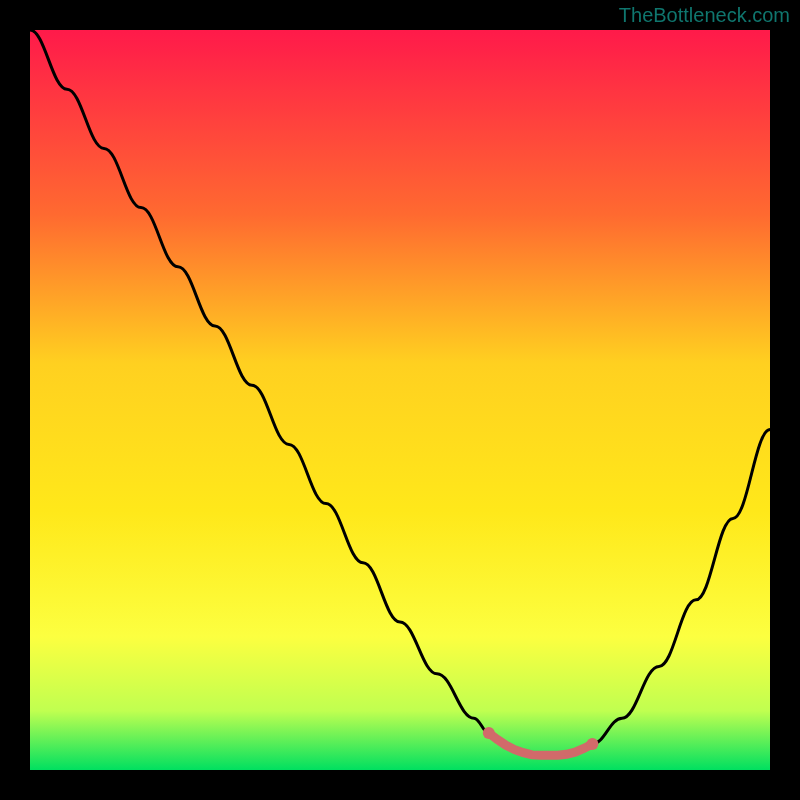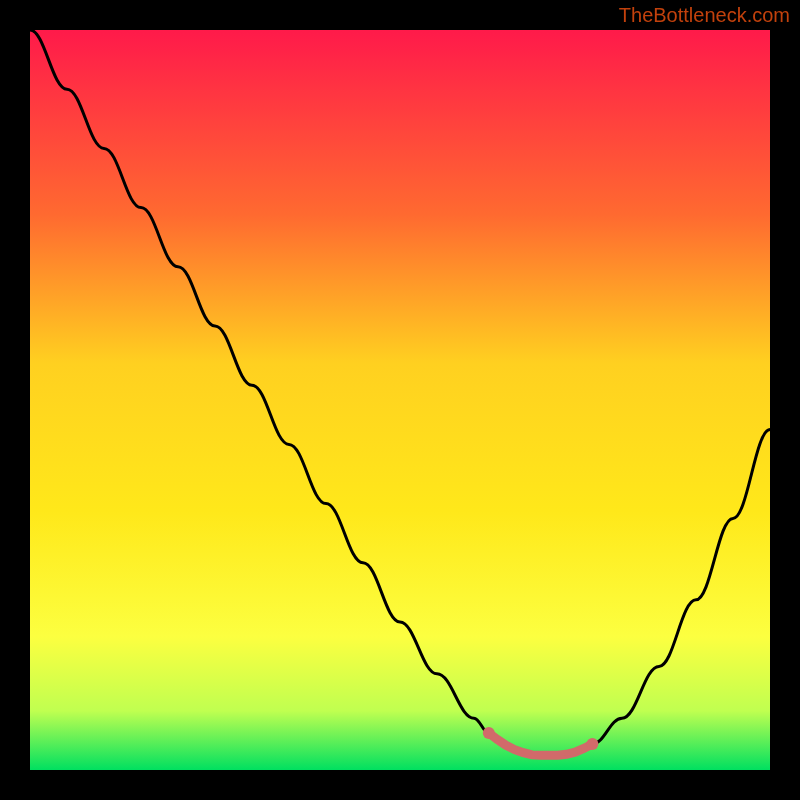--- a/index.html
+++ b/index.html
@@ -13,21 +13,21 @@
   }
   .container {
     width: 800px;
     height: 800px;
     position: relative;
   }
   .watermark {
     position: absolute;
     top: 4px;
     right: 10px;
-    color: #c2410c;
+    color: #0f766e;
     font-size: 20px;
     font-weight: 500;
     z-index: 10;
   }
   .plot-area {
     position: absolute;
     top: 30px;
     left: 30px;
     width: 740px;
     height: 740px;

